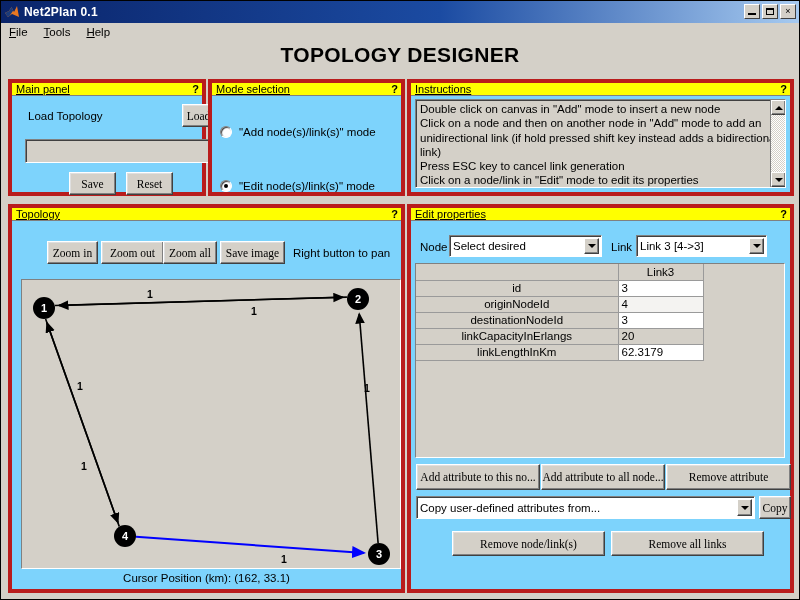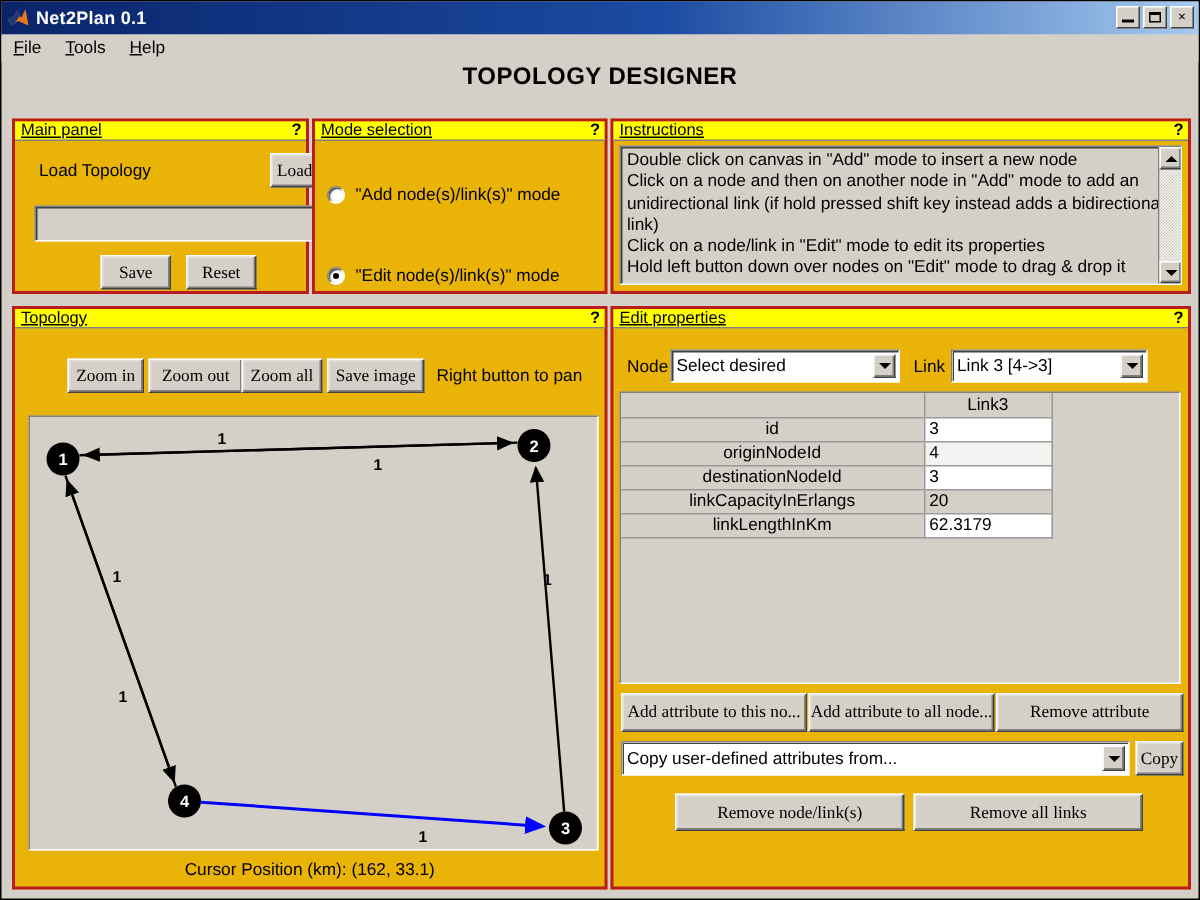--- a/index.html
+++ b/index.html
@@ -51,29 +51,29 @@
     border-bottom: 1px solid #d4d0c8;
   }
   .menu-item {
     font-size: 11.5px; color: #000; padding: 1px 8px; cursor: default;
   }
   .menu-item u { text-decoration: underline; }
 
   
   #page-title {
     position: absolute; left: 0; top: 42px; width: 798px;
-    text-align: center; font-size: 16px; font-weight: bold; color: #000;
+    text-align: center; font-size: 21px; font-weight: bold; color: #000;
     letter-spacing: 0.3px;
   }
 
   
   .panel {
     position: absolute;
-    background: #eab308;
-    border: 2px solid #b91c1c;
+    background: #7dd3fc;
+    border: 4px solid #b91c1c;
   }
   .panel-title {
     height: 13px; background: #ffff00;
     border-bottom: 1px solid #808080;
     display: flex; align-items: center; justify-content: space-between;
     padding: 0 3px 0 4px;
     font-size: 11px; color: #000; line-height: 13px;
   }
   .panel-title .ttl { text-decoration: underline; }
   .panel-title .qmark { font-weight: bold; font-size: 11px; }
@@ -283,20 +283,21 @@
       <span class="ttl">Instructions</span>
       <span class="qmark">?</span>
     </div>
     <div class="panel-body">
       <div id="instr-box">
         <div id="instr-lines" style="padding-right:18px;">
           <div class="instr-line">Double click on canvas in "Add" mode to insert a new node</div>
           <div class="instr-line">Click on a node and then on another node in "Add" mode to add an</div>
           <div class="instr-line">unidirectional link (if hold pressed shift key instead adds a bidirectional</div>
           <div class="instr-line">link)</div>
+          <div class="instr-line">Press ESC key to cancel link generation</div>
           <div class="instr-line">Click on a node/link in "Edit" mode to edit its properties</div>
           <div class="instr-line">Hold left button down over nodes on "Edit" mode to drag &amp; drop it</div>
         </div>
         <div class="vscroll" style="right:0; top:0; bottom:0;">
           <div class="track"></div>
           <div class="sc-btn" style="top:0;">
               <span class="tri-up-s"></span>
             </div>
           <div class="sc-btn" style="bottom:0;">
               <span class="tri-dn-s"></span>

